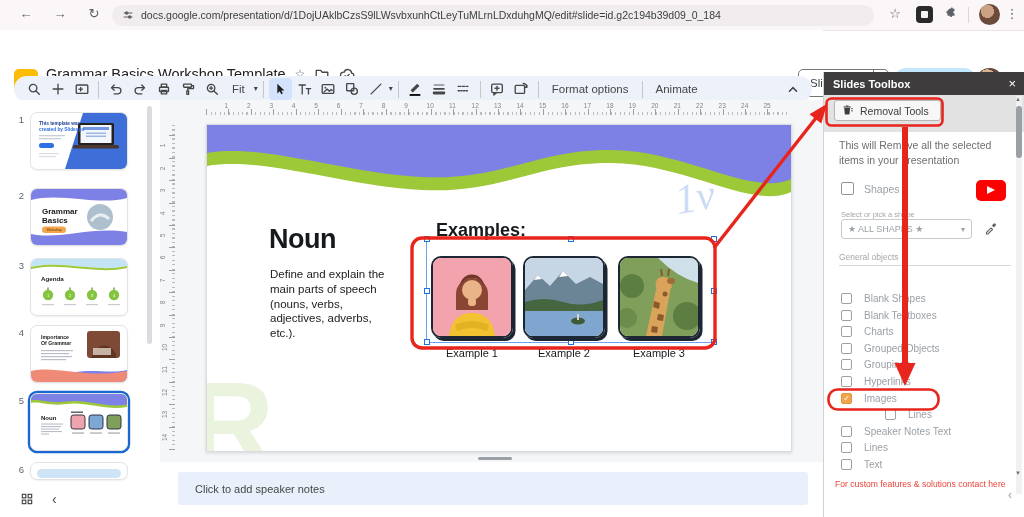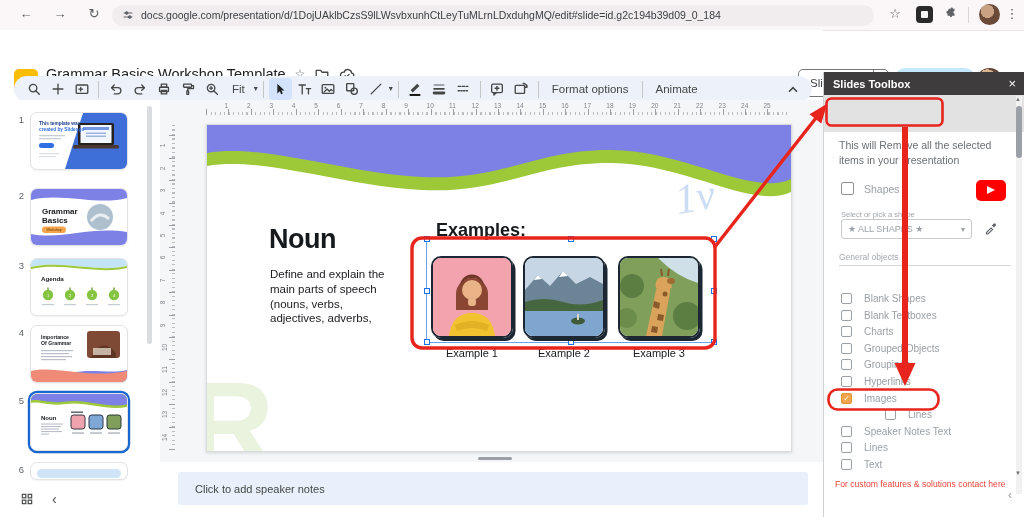--- a/index.html
+++ b/index.html
@@ -534,20 +534,21 @@
         <path d="M0,0 H584 V54 C545,72 480,26 405,25 C330,24 295,56 215,52 C135,48 55,18 0,28 Z" fill="#7d81e6"></path>
       </svg>
       <div class="abs wm-script">1v</div>
       <div class="abs wm-letter">R</div>
       <div class="abs slide-title">Noun</div>
       <div class="abs slide-body" id="slideBody">
           <div>Define and explain the</div>
           <div>main parts of speech</div>
           <div>(nouns, verbs,</div>
           <div>adjectives, adverbs,</div>
+          <div>etc.).</div>
         </div>
       <div class="abs examples-h">Examples:</div>
 
       <div class="abs sel-bbox" id="selBbox">
           <span class="handle" style="left: -3px; top: -3px;"></span>
           <span class="handle" style="left: 140.5px; top: -3px;"></span>
           <span class="handle" style="left: 284px; top: -3px;"></span>
           <span class="handle" style="left: -3px; top: 48.5px;"></span>
           <span class="handle" style="left: 284px; top: 48.5px;"></span>
           <span class="handle" style="left: -3px; top: 100px;"></span>
@@ -605,20 +606,32 @@
       <span>Click to add speaker notes</span>
     </div>
   </div>
 
   <div class="abs toolbox">
     <div class="abs tbx-head">
       <span>Slides Toolbox</span>
       <span class="tbx-close">×</span>
     </div>
     <div class="abs tbx-strip"></div>
+    <div class="abs removal-btn">
+      <span style="display:flex">
+          <svg viewBox="0 0 18 18" width="13" height="13">
+            <path d="M4.5,5.5 h8 l-.7,8.3 a1,1 0 0 1 -1,.9 h-4.6 a1,1 0 0 1 -1,-.9 Z" fill="#3c4043"></path>
+            <rect x="3.5" y="3.4" width="10" height="1.5" fill="#3c4043"></rect>
+            <rect x="6.6" y="2" width="3.8" height="1.4" fill="#3c4043"></rect>
+            <line x1="14" y1="6.5" x2="16.5" y2="6.5" stroke="#3c4043" stroke-width="1.2"></line>
+            <line x1="14" y1="9.5" x2="16.5" y2="9.5" stroke="#3c4043" stroke-width="1.2"></line>
+          </svg>
+        </span>
+      <span>Removal Tools</span>
+    </div>
     <div class="abs tbx-desc">This will Remove all the selected items in your presentation</div>
     <div class="abs shapes-row">
       <span class="cb"></span>
       <span class="tbx-lab">Shapes</span>
     </div>
     <div class="abs yt">
         <i></i>
       </div>
     <div class="abs small-lab">Select or pick a shape</div>
     <div class="abs shape-dd">

